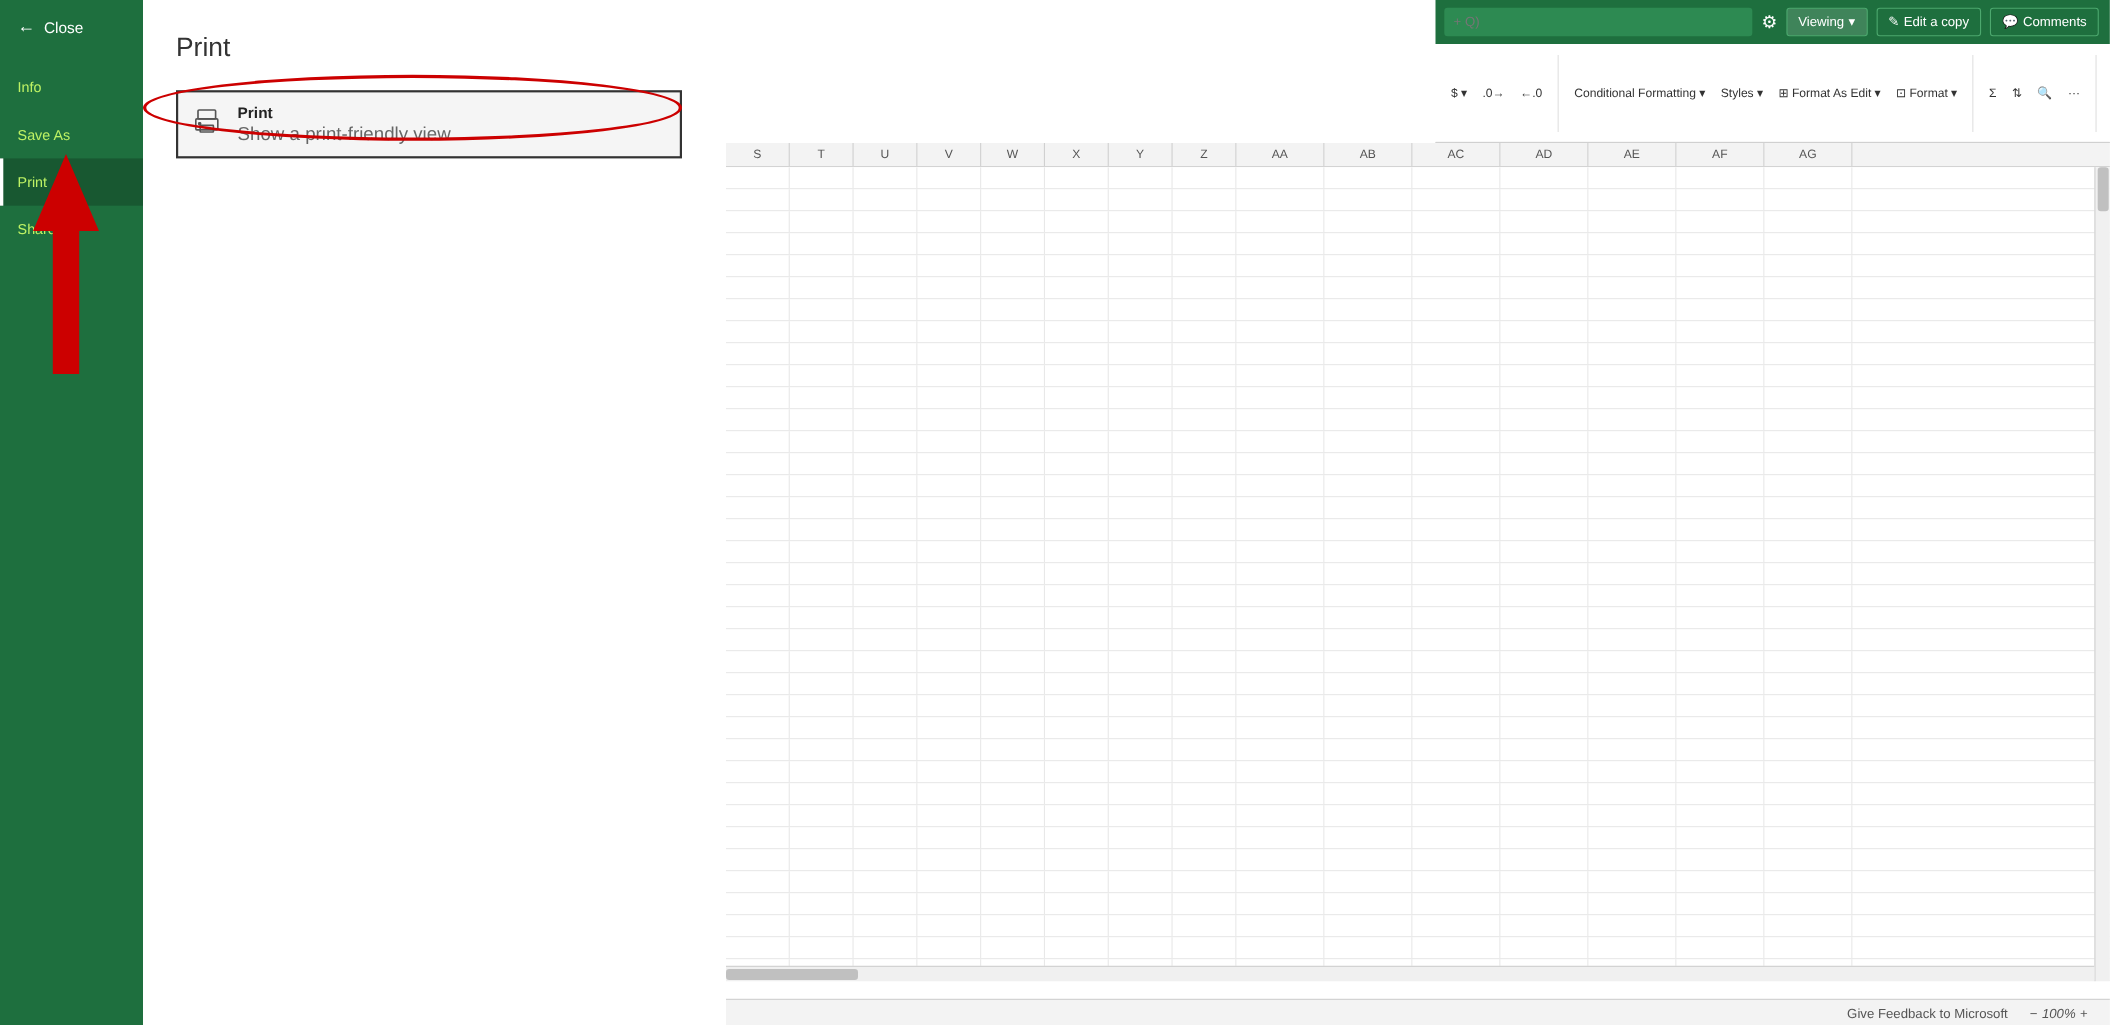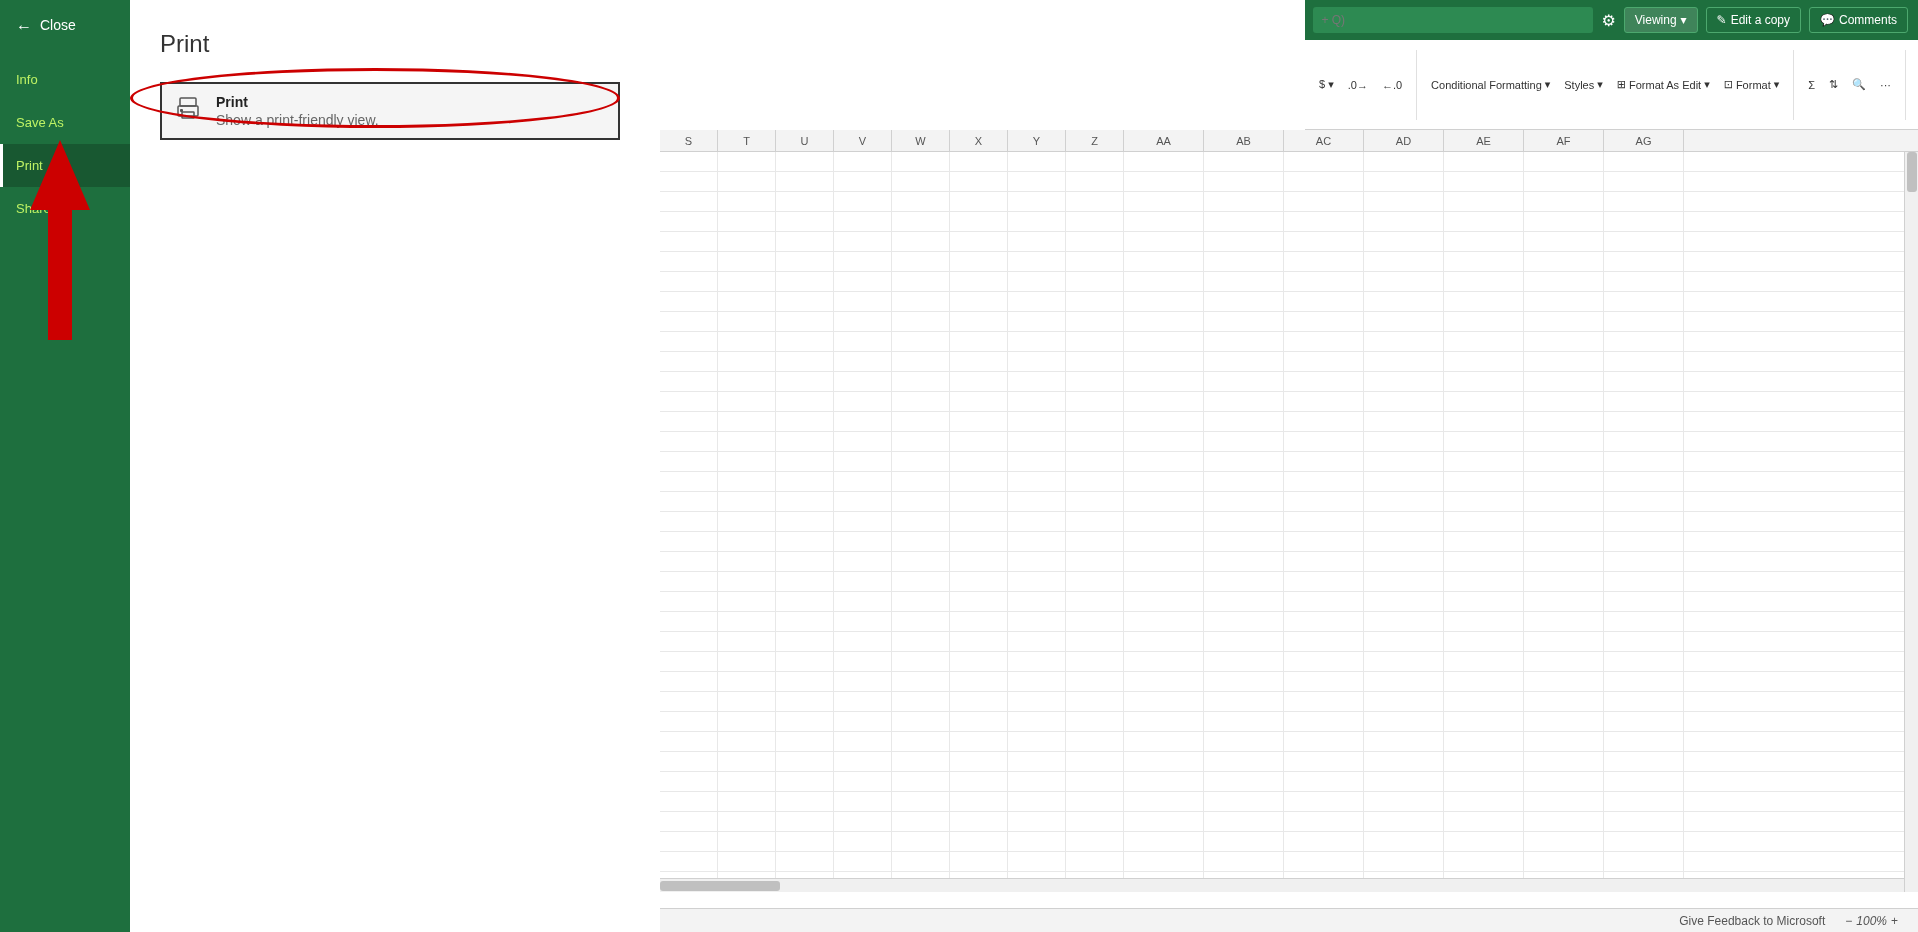--- a/index.html
+++ b/index.html
@@ -233,21 +233,21 @@
       font-size: 22px;
       color: #555;
     }
     .print-item-text h3 {
       font-size: 14px;
       font-weight: 600;
       color: #222;
       margin-bottom: 2px;
     }
     .print-item-text p {
-      font-size: 14px;
+      font-size: 17px;
       color: #666;
     }
 
     
     .red-oval {
       position: absolute;
       top: 68px;
       left: 130px;
       width: 490px;
       height: 60px;

